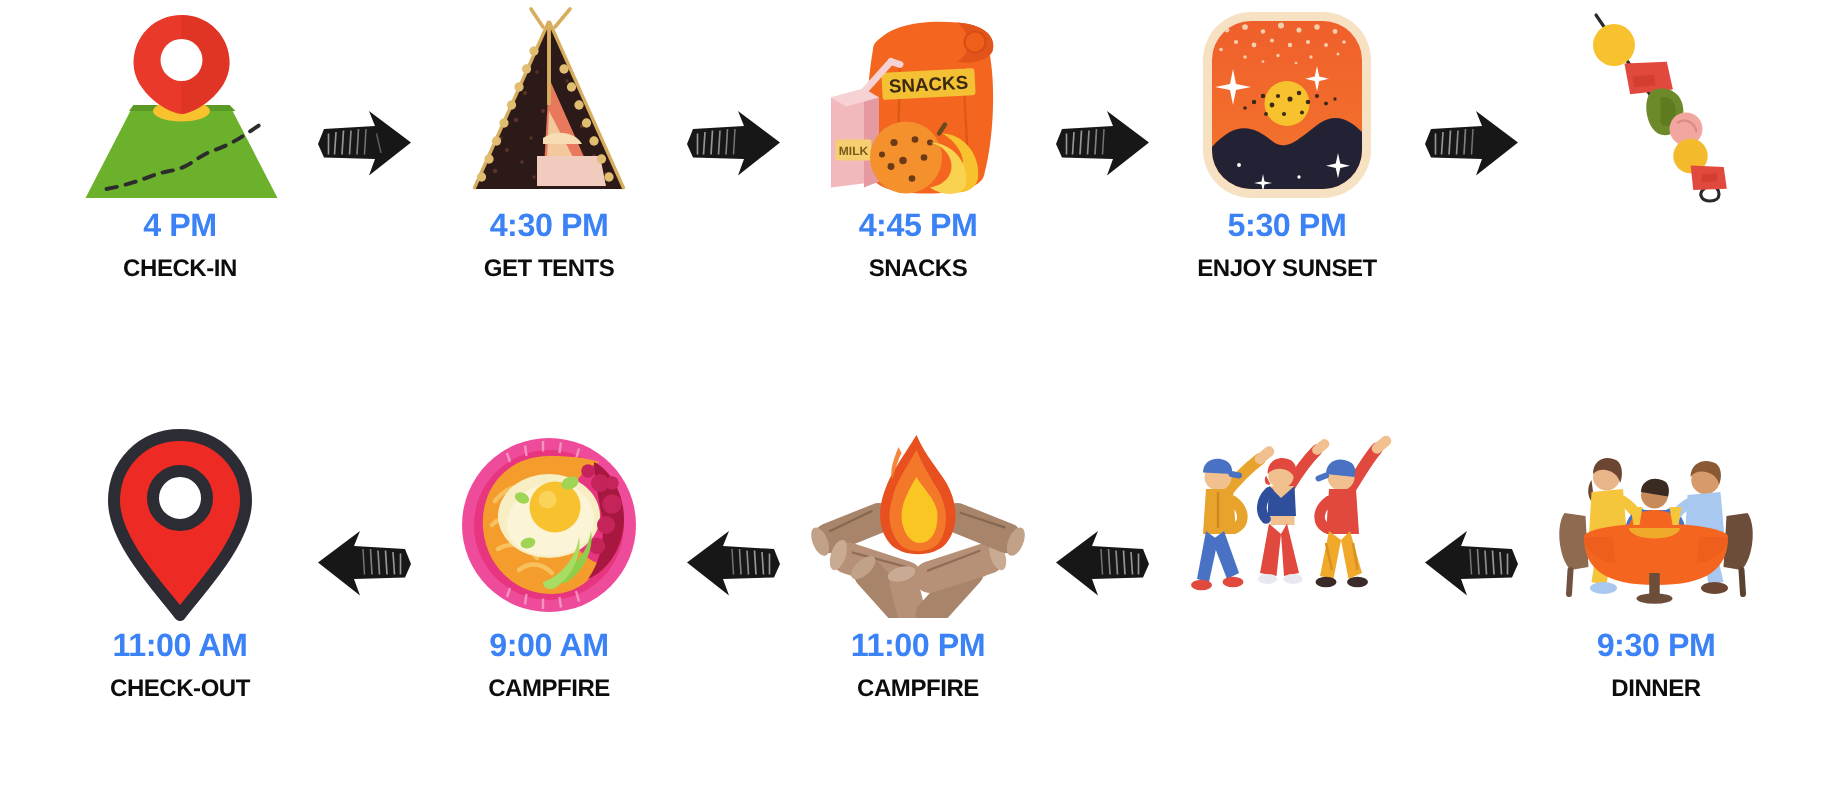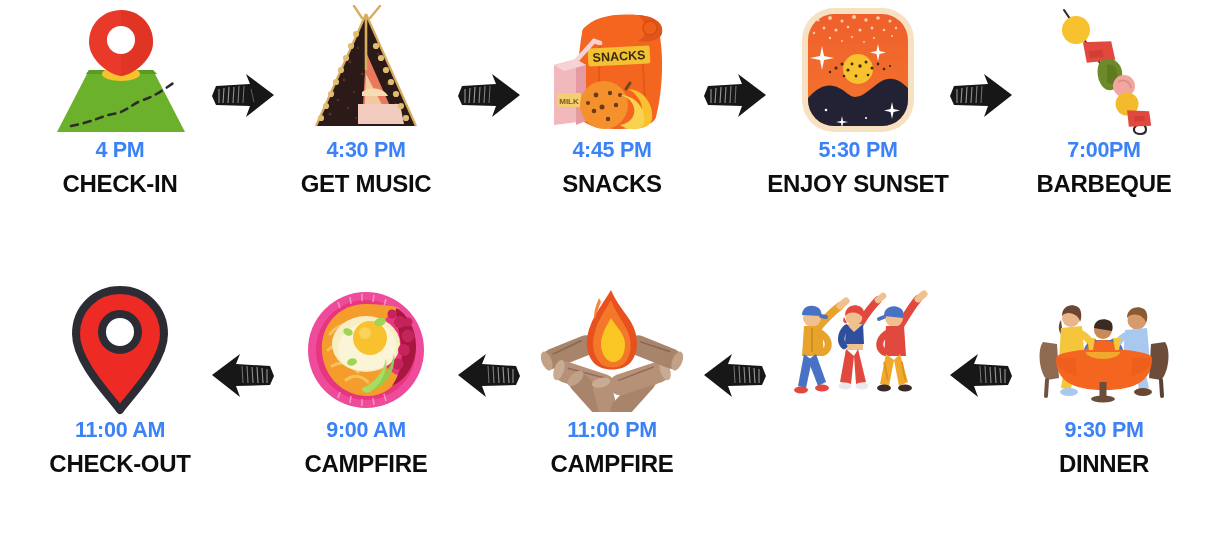--- a/index.html
+++ b/index.html
@@ -59,21 +59,21 @@
   .time {
     font-weight: bold;
     font-size: 21.5px;
     letter-spacing: -0.3px;
     color: #3b82f6;
     white-space: nowrap;
     display: block;
   }
   .title {
     font-weight: bold;
-    font-size: 24px;
+    font-size: 16px;
     letter-spacing: -0.3px;
     color: #0d0d0d;
     white-space: nowrap;
     display: block;
     margin-top: 10px;
   }
 
   
   .connector {
     width: 74px;
@@ -215,21 +215,21 @@
                 <circle cx="101" cy="102" r="3.1"></circle>
               <circle cx="106" cy="114" r="3.1"></circle>
                 <circle cx="81" cy="54" r="3.1"></circle>
               <circle cx="76" cy="42" r="3.1"></circle>
             </g>
           </svg>
         </div>
       </div>
       <div class="labels">
         <span class="time">4:30 PM</span>
-        <span class="title">GET MUSIC</span>
+        <span class="title">GET TENTS</span>
       </div>
     </div>
 
     <div class="connector">
       <svg width="66" height="48" viewBox="0 0 66 48">
         <path d="M2 24 L6 14 L40 12 L36 2 L64 23 L36 45 L40 34 L6 33 Z" fill="#171717"></path>
         <path d="M9 17 L9 31" stroke="#ffffff" stroke-width="1.1" opacity="0.55"></path>
         <path d="M14 16 L13 31" stroke="#ffffff" stroke-width="1.1" opacity="0.55"></path>
         <path d="M19 15 L18 31" stroke="#ffffff" stroke-width="1.1" opacity="0.55"></path>
         <path d="M24 15 L23 31" stroke="#ffffff" stroke-width="1.1" opacity="0.5"></path>
@@ -418,24 +418,20 @@
             <circle cx="80" cy="82" r="11" fill="#f2a6a0"></circle>
             <path d="M74 78 C80 74 86 78 87 84" stroke="#dc8b85" stroke-width="1.6" fill="none"></path>
 
             <circle cx="83" cy="100" r="11.5" fill="#f3bb2b"></circle>
 
             <path d="M82 108 L104 106 L108 120 L86 124 Z" fill="#e2493e" transform="rotate(8 95 115)"></path>
             <path d="M90 113 L100 111 L101 116 L91 118 Z" fill="#c9372d" opacity="0.6" transform="rotate(8 95 115)"></path>
           </svg>
         </div>
       </div>
-      <div class="labels">
-        <span class="time">7:00PM</span>
-        <span class="title">BARBEQUE</span>
-      </div>
     </div>
 
   </div>
 
   <div class="row" id="row-bottom">
 
     <div class="step">
       <div class="icon-box">
         <div class="pin2-wrap">
           <svg width="104" height="132" viewBox="0 0 104 132">

